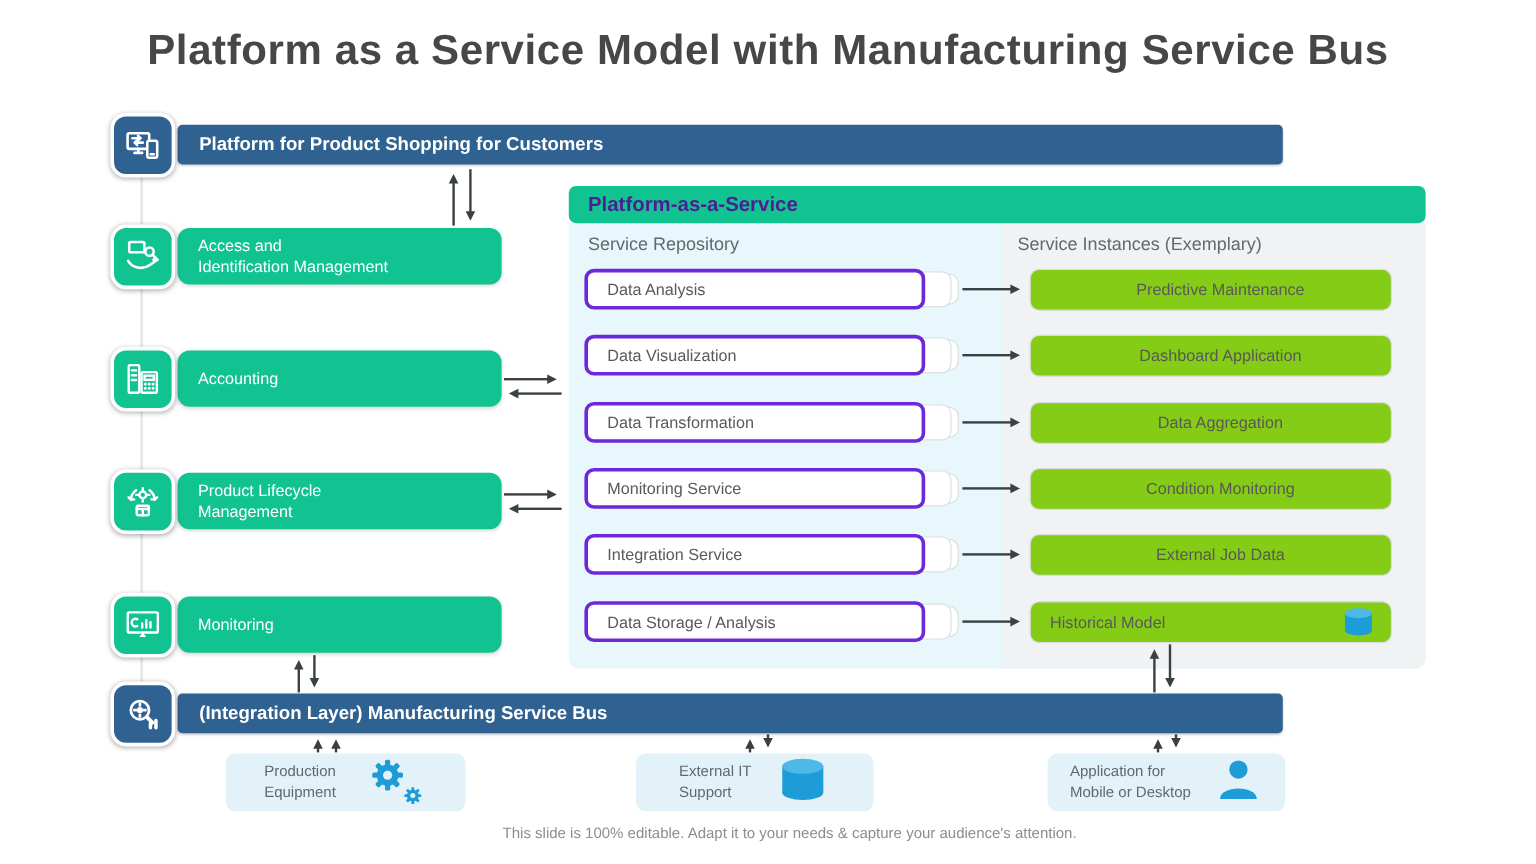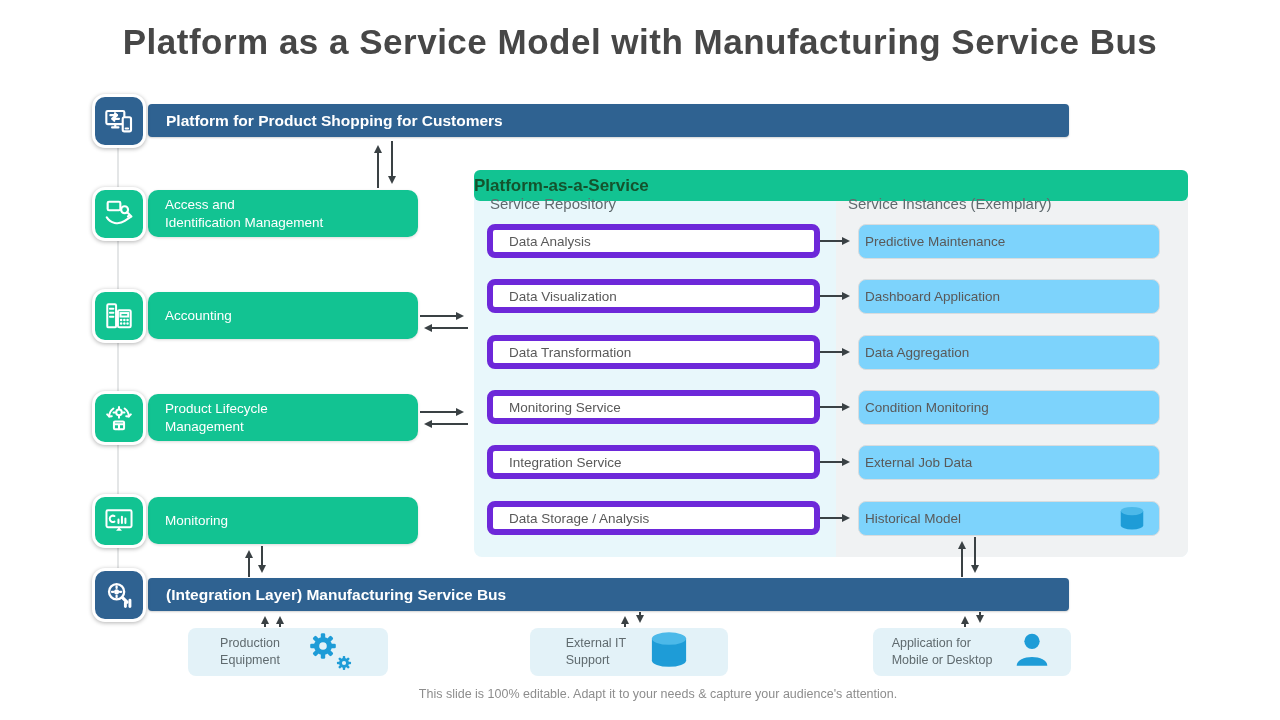--- a/index.html
+++ b/index.html
@@ -20,41 +20,41 @@
   .bar { position:absolute; left:148px; width:921px; height:33px; background:#2f6291; border-radius:4px;
          display:flex; align-items:center; padding-left:18px; box-sizing:border-box;
          color:#fff; font-size:15.5px; font-weight:bold; z-index:2; box-shadow:0 1px 2px rgba(0,0,0,.18); }
 
   .module { position:absolute; left:148px; width:270px; height:47px; background:#12c392; border-radius:10px;
             color:#fff; font-size:13.5px; display:flex; align-items:center;
             padding-left:17px; padding-right:8px; box-sizing:border-box; line-height:1.3;
             z-index:2; box-shadow:0 1px 3px rgba(0,0,0,.15); }
   .module span { white-space:pre-line; }
 
-  .paas-header { position:absolute; left:474px; top:170px; width:714px; height:31px; background:#12c392;
-                 border-radius:6px; display:flex; align-items:center; box-sizing:border-box;
-                 color:#14532d; font-weight:bold; font-size:17px; z-index:2; }
+  .paas-header { position:absolute; left:474px; top:155px; width:714px; height:31px; background:#12c392;
+                 border-radius:6px; display:flex; align-items:center; padding-left:16px; box-sizing:border-box;
+                 color:#4c1d95; font-weight:bold; font-size:17px; z-index:2; }
   .paas-body   { position:absolute; left:474px; top:186px; width:714px; height:371px;
                  background:#e8f7fb; border-radius:0 0 8px 8px; z-index:0; }
   .paas-right-bg { position:absolute; left:836px; top:186px; width:352px; height:371px;
                    background:#f0f2f3; border-radius:0 0 8px 0; z-index:0; }
 
   .col-heading { position:absolute; top:195px; font-size:15px; color:#5f6a6e; z-index:2; }
 
   .stack { position:absolute; left:487px; width:314px; height:34px; z-index:2; }
   .layer { position:absolute; background:#fff; border:1px solid #dcdfe2; border-radius:8px; box-sizing:border-box; }
   .layer.l2 { left:12px; width:300px; top:4px; bottom:4px; }
   .layer.l1 { left:6px;  width:300px; top:2px; bottom:2px; }
-  .repo-box { position:absolute; left:0; top:0; width:333px; height:34px; background:#fff;
-              border:6px solid #6d28d9; border-radius:8px; box-sizing:border-box;
+  .repo-box { position:absolute; left:0; top:0; width:284px; height:34px; background:#fff;
+              border:3px solid #6d28d9; border-radius:8px; box-sizing:border-box;
               display:flex; align-items:center; padding-left:16px; color:#595959; font-size:13.5px; }
 
-  .inst-box { position:absolute; left:858px; width:302px; height:35px; background:#7dd3fc;
+  .inst-box { position:absolute; left:858px; width:302px; height:35px; background:#84cc16;
               border:1px solid #d8dcde; border-radius:8px; box-sizing:border-box;
-              display:flex; align-items:center; padding-left:6px; color:#595959; font-size:13.5px; z-index:2; }
+              display:flex; align-items:center; padding-left:16px; color:#595959; font-size:13.5px; z-index:2;justify-content:center; }
   .inst-db  { margin-left:auto; margin-right:12px; display:flex; align-items:center; }
 
   .bottom-node { position:absolute; top:628px; height:48px; background:#e3f2f8; border-radius:8px;
                  display:flex; align-items:center; justify-content:center; gap:20px;
                  color:#5f6a6e; font-size:12.5px; line-height:1.35; z-index:2; box-sizing:border-box; }
   .node-label { white-space:pre-line; }
 
   .footer { position:absolute; top:687px; left:0; right:0; text-align:center; color:#8d8d8d; font-size:12.5px;padding-left:36px; }
 
   

